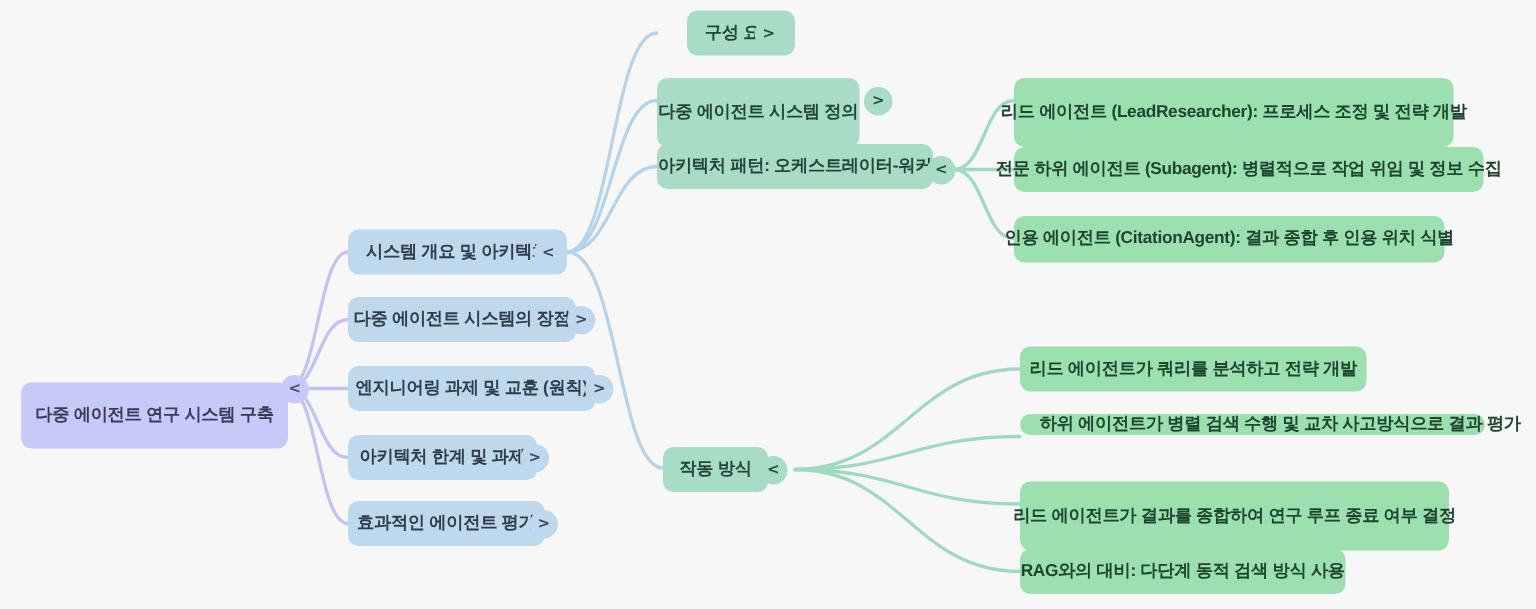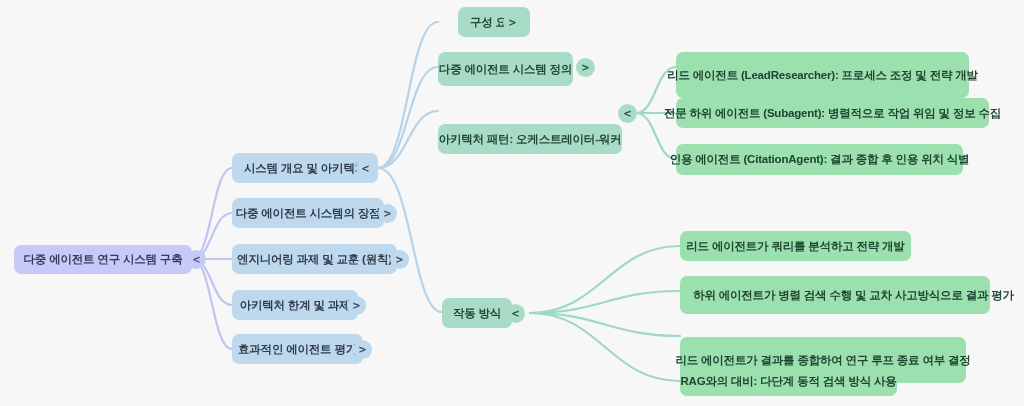--- a/index.html
+++ b/index.html
@@ -109,21 +109,21 @@
       <path d="M 636 113 C 656 113 656 159 676 159"></path>
     </g>
     <g fill="none" stroke="#9fd9c0" stroke-width="2.2" stroke-linecap="round">
       <path d="M 530 313 C 600 313 610 246 680 246"></path>
       <path d="M 530 313 C 600 313 610 291 680 291"></path>
       <path d="M 530 313 C 600 313 610 336 680 336"></path>
       <path d="M 530 313 C 600 313 610 381 680 381"></path>
     </g>
   </svg>
 
-  <div class="node root" style="left:14px; top:245px; width:178px; height:29px;">
+  <div class="node root" style="left:14px; top:255px; width:178px; height:44px;">
     <span class="node-label">다중 에이전트 연구 시스템 구축</span>
   </div>
   <div class="toggle purple" style="left:187px; top:250px;">
     <span>&lt;</span>
   </div>
 
   <div class="node lvl2" style="left:232px; top:153px; width:146px; height:30px;">
     <span class="node-label">시스템 개요 및 아키텍처</span>
   </div>
   <div class="toggle blue" style="left:356px; top:159px;">
@@ -158,28 +158,28 @@
     <span>&gt;</span>
   </div>
 
   <div class="node lvl3" style="left:458px; top:7px; width:72px; height:30px;">
     <span class="node-label">구성 요소</span>
   </div>
   <div class="toggle green" style="left:503px; top:13px;">
     <span>&gt;</span>
   </div>
 
-  <div class="node lvl3" style="left:438px; top:52px; width:135px; height:34px;">
+  <div class="node lvl3" style="left:438px; top:52px; width:135px; height:46px;">
     <span class="node-label">다중 에이전트 시스템 정의</span>
   </div>
   <div class="toggle green" style="left:576px; top:58px;">
     <span>&gt;</span>
   </div>
 
-  <div class="node lvl3" style="left:438px; top:96px; width:184px; height:30px;margin-top:28px;">
+  <div class="node lvl3" style="left:438px; top:96px; width:184px; height:30px;">
     <span class="node-label">아키텍처 패턴: 오케스트레이터-워커</span>
   </div>
   <div class="toggle green" style="left:618px; top:104px;">
     <span>&lt;</span>
   </div>
 
   <div class="node lvl3" style="left:442px; top:298px; width:70px; height:30px;">
     <span class="node-label">작동 방식</span>
   </div>
   <div class="toggle green" style="left:506px; top:304px;">
@@ -192,23 +192,23 @@
   <div class="node lvl4" style="left:676px; top:98px; width:313px; height:30px;">
     <span class="node-label">전문 하위 에이전트 (Subagent): 병렬적으로 작업 위임 및 정보 수집</span>
   </div>
   <div class="node lvl4" style="left:676px; top:144px; width:287px; height:31px;">
     <span class="node-label">인용 에이전트 (CitationAgent): 결과 종합 후 인용 위치 식별</span>
   </div>
 
   <div class="node lvl4" style="left:680px; top:231px; width:231px; height:30px;">
     <span class="node-label">리드 에이전트가 쿼리를 분석하고 전략 개발</span>
   </div>
-  <div class="node lvl4" style="left:680px; top:276px; width:310px; height:38px;padding-left:37px;">
+  <div class="node lvl4" style="left:680px; top:276px; width:310px; height:14px;padding-left:37px;">
     <span class="node-label">하위 에이전트가 병렬 검색 수행 및 교차 사고방식으로 결과 평가</span>
   </div>
-  <div class="node lvl4" style="left:680px; top:321px; width:286px; height:46px;margin-top:16px;">
+  <div class="node lvl4" style="left:680px; top:321px; width:286px; height:46px;">
     <span class="node-label">리드 에이전트가 결과를 종합하여 연구 루프 종료 여부 결정</span>
   </div>
   <div class="node lvl4" style="left:680px; top:366px; width:217px; height:30px;">
     <span class="node-label">RAG와의 대비: 다단계 동적 검색 방식 사용</span>
   </div>
 
 </div>
 
 </body></html>

